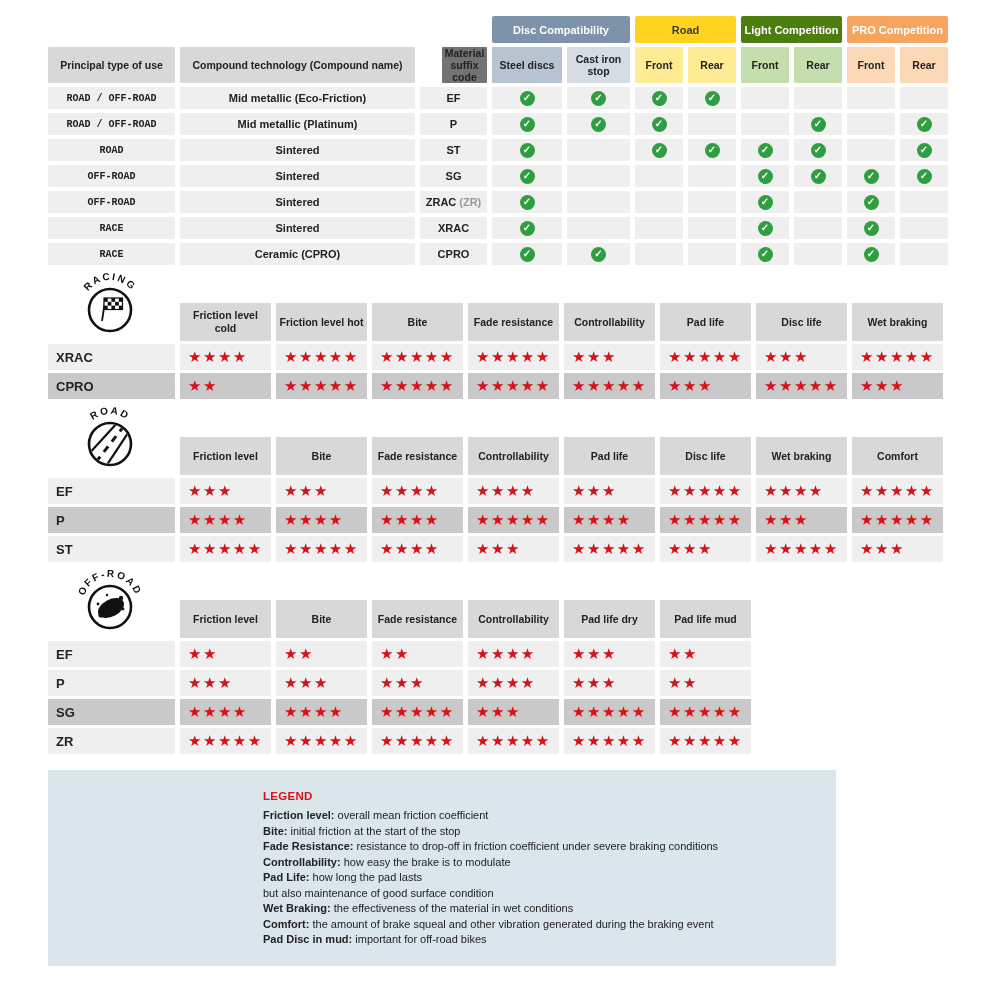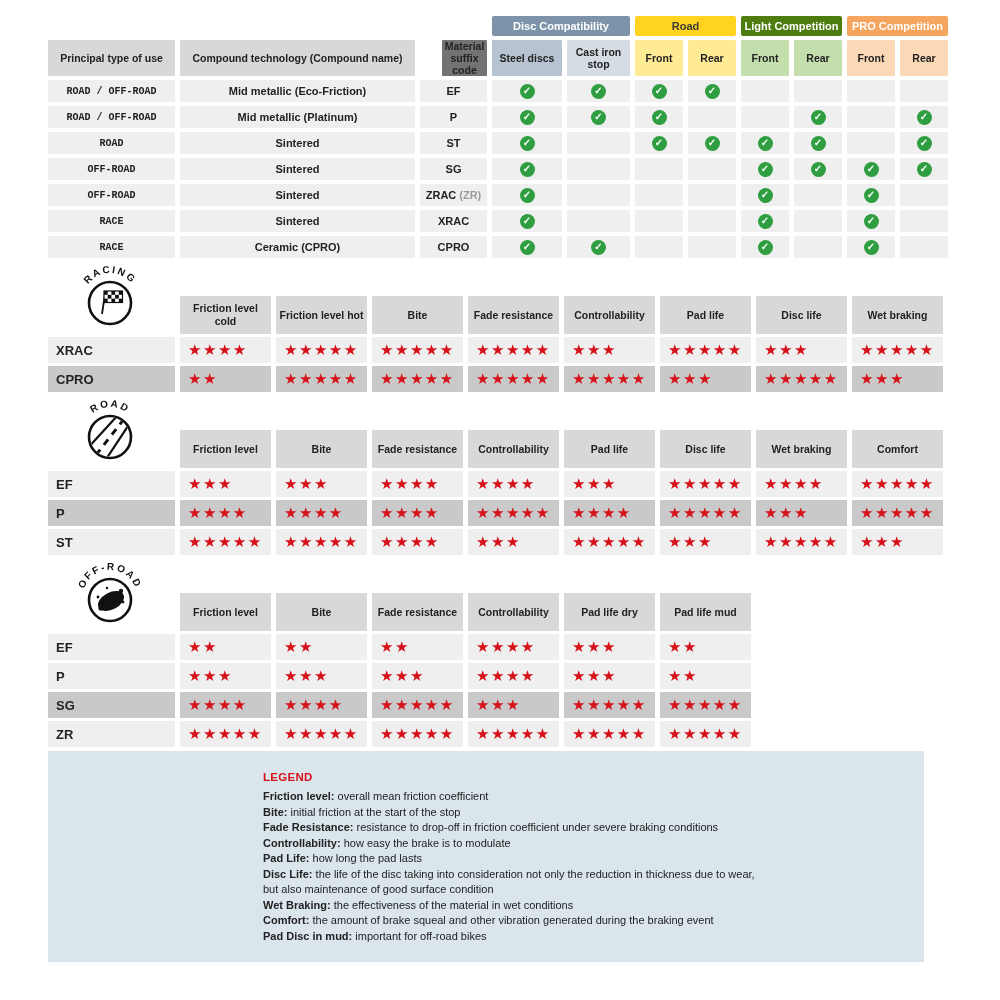--- a/index.html
+++ b/index.html
@@ -3,21 +3,21 @@
 <meta charset="utf-8">
 <style>
   * { box-sizing: border-box; }
   html, body { margin:0; padding:0; width:1000px; height:1000px; background:#ffffff; overflow:hidden; }
   body { font-family:"Liberation Sans", sans-serif; color:var(--text-dark, #222); }
   .page { padding:16px 0 0 48px; }
 
   
   .compat { display:grid; grid-template-columns:127px 235px 67px 70px 63px repeat(6,48px); gap:4px 5px; width:900px; }
   .gspacer { grid-column:1 / 4; }
-  .ghdr { height:20px; display:flex; align-items:center; justify-content:center; font-size:11px; font-weight:bold; border-radius:2px; }
+  .ghdr { height:27px; display:flex; align-items:center; justify-content:center; font-size:11px; font-weight:bold; border-radius:2px; }
   .g0 { grid-column:4 / 6; } .g1 { grid-column:6 / 8; } .g2 { grid-column:8 / 10; } .g3 { grid-column:10 / 12; }
   .chdr { height:36px; display:flex; align-items:center; justify-content:center; text-align:center; font-size:10.5px; font-weight:bold; line-height:1.15; padding:2px; border-radius:1px; }
   .compat .cell { background:var(--row-light); height:22px; display:flex; align-items:center; justify-content:center; font-size:10.5px; border-radius:1px; }
   .cell.use { font-weight:bold; font-size:10px;font-family:Liberation Mono, monospace; }
   .cell.compound { font-weight:bold; font-size:11px; }
   .cell.code { font-weight:bold; font-size:11px; }
   .code-note { color:#9a9a9a; font-weight:bold; margin-left:3px; }
   .check { width:15px; height:15px; border-radius:50%; background:var(--check-green); color:#fff; font-size:10px; font-weight:bold; display:flex; align-items:center; justify-content:center; line-height:1; }
 
   
@@ -29,21 +29,21 @@
   .rating.cols6 { grid-template-columns:127px repeat(6,91px); }
   .rating .hdr { background:var(--header-gray); height:38px; display:flex; align-items:center; justify-content:center; text-align:center; font-weight:bold; font-size:10.5px; line-height:1.2; padding:2px; }
   .corner { background:transparent; }
   .rating .lbl { display:flex; align-items:center; padding-left:8px; font-weight:bold; font-size:13px; height:26px; }
   .rating .cell { height:26px; display:flex; align-items:center; padding-left:8px; }
   .stars { color:var(--star-red); font-size:15px; letter-spacing:1.5px; white-space:nowrap; }
   .light { background:var(--row-light); }
   .dark { background:var(--row-dark); }
 
   
-  .legend { margin-top:4px; width:876px; background:var(--legend-bg); padding:20px 30px 18px 215px; }
+  .legend { margin-top:16px; width:788px; background:var(--legend-bg); padding:20px 30px 18px 215px; }
   .legend-title { color:var(--star-red); font-weight:bold; font-size:11.5px; margin-bottom:6px; letter-spacing:0.3px; }
   .legend-line { font-size:11px; line-height:15.5px; color:#222; }
   .term { font-weight:bold; }
 </style>
 </head>
 <body>
 
 <div class="page">
 
   <div id="compat-grid" class="compat">
@@ -368,21 +368,20 @@
   </div>
 
   <div class="legend">
     <div class="legend-title">LEGEND</div>
     <div id="legend-lines">
         <div class="legend-line"><span class="term">Friction level: </span>overall mean friction coefficient</div>
         <div class="legend-line"><span class="term">Bite: </span>initial friction at the start of the stop</div>
         <div class="legend-line"><span class="term">Fade Resistance: </span>resistance to drop-off in friction coefficient under severe braking conditions</div>
         <div class="legend-line"><span class="term">Controllability: </span>how easy the brake is to modulate</div>
         <div class="legend-line"><span class="term">Pad Life: </span>how long the pad lasts</div>
-        <div class="legend-line"><span class="term">Disc Life: </span>the life of the disc taking into consideration not only the reduction in thickness due to wear,</div>
         <div class="legend-line">but also maintenance of good surface condition</div>
         <div class="legend-line"><span class="term">Wet Braking: </span>the effectiveness of the material in wet conditions</div>
         <div class="legend-line"><span class="term">Comfort: </span>the amount of brake squeal and other vibration generated during the braking event</div>
         <div class="legend-line"><span class="term">Pad Disc in mud: </span>important for off-road bikes</div>
       </div>
   </div>
 
 </div>
 
 </body></html>

